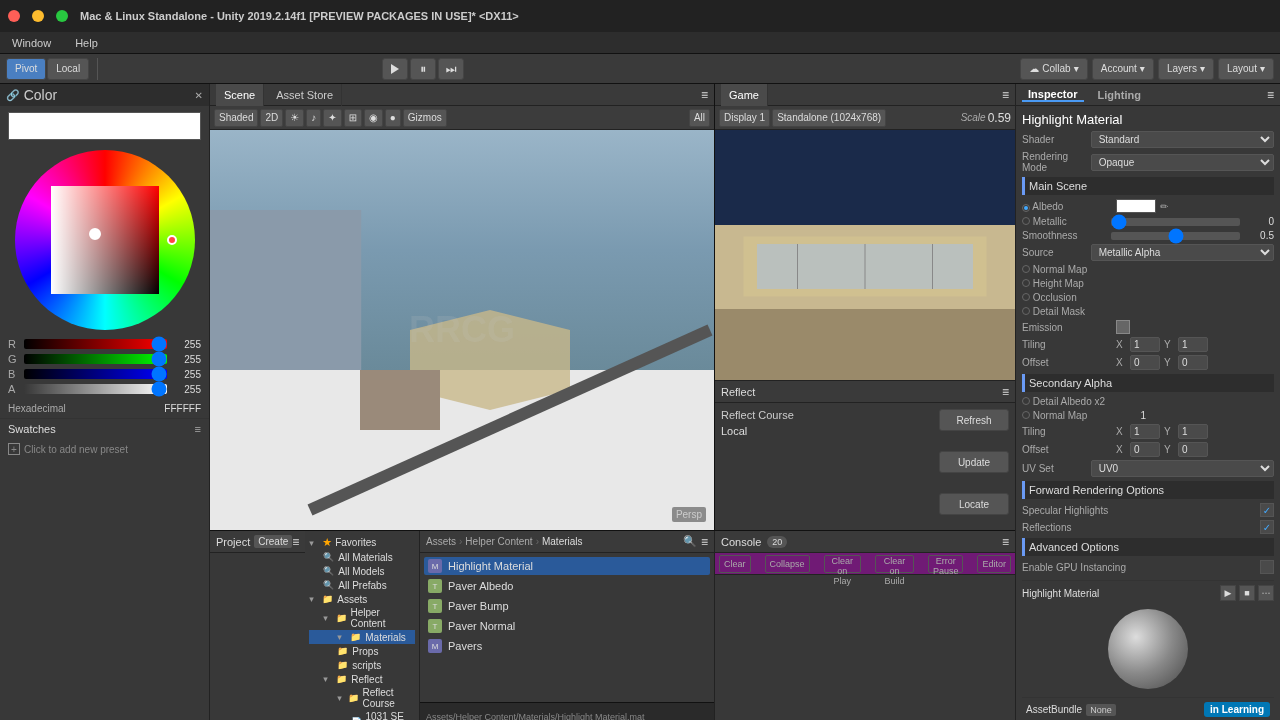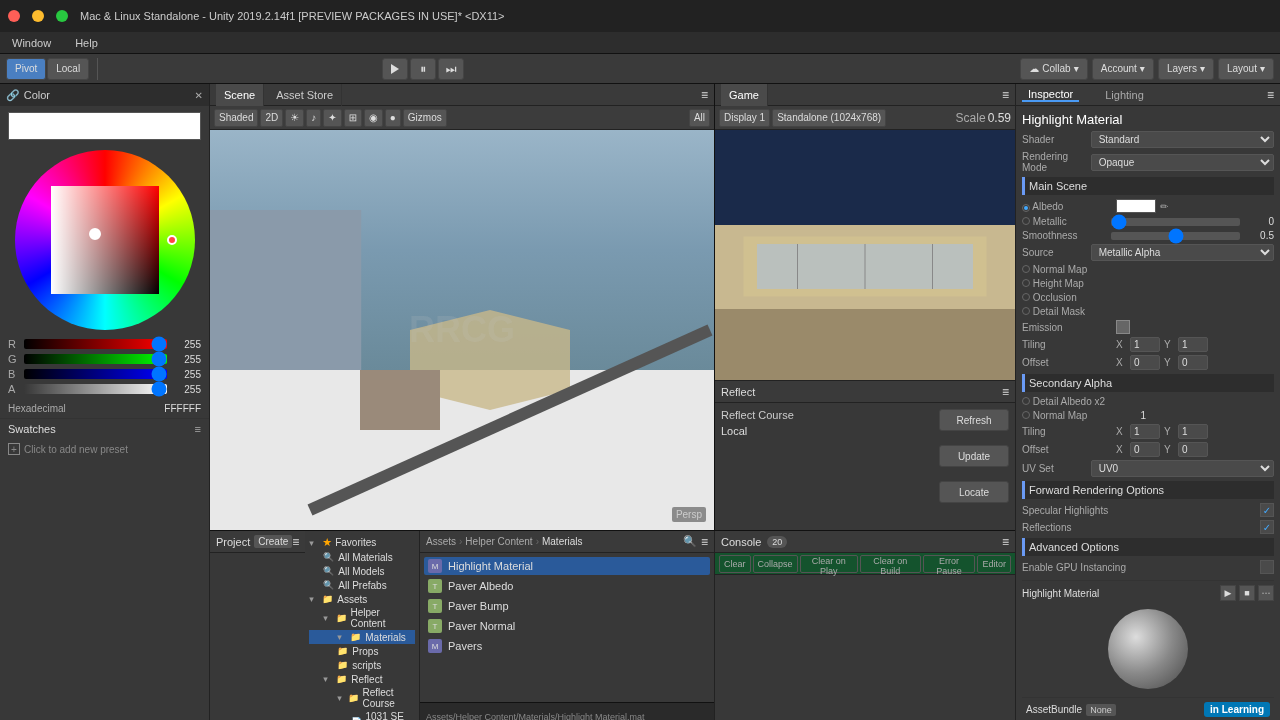--- a/index.html
+++ b/index.html
@@ -1,19 +1,19 @@
 <!DOCTYPE html>
 <html><head>
   <meta charset="utf-8">
   <style>
     * { box-sizing: border-box; margin: 0; padding: 0; }
     body { width: 1280px; height: 720px; overflow: hidden; background: #3c3c3c; font-family: Arial, sans-serif; font-size: 11px; color: #ddd; }
 
     
-    .title-bar { height: 22px; background: #222; display: flex; align-items: center; padding: 16px 8px; gap: 12px; }
+    .title-bar { height: 22px; background: #222; display: flex; align-items: center; padding: 16px 8px; gap: 12px; font-weight: bold; }
     .title-bar-title { font-size: 11px; color: #ccc; }
     .title-bar-btn { width: 12px; height: 12px; border-radius: 50%; border: none; cursor: pointer; }
     .title-bar-btn.close { background: #ff5f57; }
     .title-bar-btn.min { background: #febc2e; }
     .title-bar-btn.max { background: #28c840; }
 
     
     .menu-bar { height: 22px; background: #2d2d2d; display: flex; align-items: center; padding: 0 8px; gap: 16px; border-bottom: 1px solid #111; }
     .menu-item { font-size: 11px; color: #ccc; cursor: pointer; padding: 2px 4px; }
 
@@ -27,21 +27,21 @@
     .play-btn { width: 26px; height: 22px; background: #555; border: 1px solid #444; border-radius: 3px; display: flex; align-items: center; justify-content: center; cursor: pointer; color: #ddd; font-size: 12px; }
     .right-controls { display: flex; align-items: center; gap: 4px; margin-left: auto; }
     .right-btn { height: 22px; padding: 0 8px; background: #555; border: 1px solid #444; border-radius: 3px; color: #ddd; font-size: 10px; cursor: pointer; display: flex; align-items: center; gap: 3px; }
 
     
     .main-layout { display: flex; height: calc(720px - 22px - 22px - 30px); }
 
     
     .color-panel { width: 210px; background: #383838; border-right: 1px solid #222; display: flex; flex-direction: column; }
     .color-panel-header { height: 22px; background: #2d2d2d; display: flex; align-items: center; padding: 0 6px; gap: 4px; font-size: 11px; }
-    .color-panel-title { font-size: 11px; color: #ccc; }
+    .color-panel-title { font-size: 14px; color: #ccc; }
     .color-preview-bar { height: 28px; background: #fff; margin: 6px 8px; border: 1px solid #555; }
     .color-wheel-container { position: relative; width: 180px; height: 180px; margin: 4px auto; }
     .color-wheel { width: 180px; height: 180px; border-radius: 50%; background: conic-gradient(red, yellow, lime, cyan, blue, magenta, red); position: relative; }
     .color-dot { position: absolute; width: 12px; height: 12px; border-radius: 50%; border: 2px solid #fff; background: #fff; top: 50px; left: 100px; }
     .color-selector-dot { position: absolute; width: 10px; height: 10px; border-radius: 50%; border: 2px solid #fff; background: #f44; top: 85px; right: 18px; }
     
     .rgb-mode { display: flex; justify-content: flex-end; padding: 2px 8px; }
     .rgb-mode-btn { font-size: 10px; background: #555; border: 1px solid #444; border-radius: 2px; color: #ddd; padding: 1px 4px; cursor: pointer; }
     
     .color-channels { padding: 4px 8px; display: flex; flex-direction: column; gap: 3px; }
@@ -90,21 +90,21 @@
     .game-preview-top { height: 40%; background: #1a2a4a; }
 
     
     .reflect-panel { height: 150px; background: #383838; border-top: 1px solid #222; display: flex; flex-direction: column; }
     .reflect-header { height: 22px; background: #3a3a3a; display: flex; align-items: center; padding: 0 6px; border-bottom: 1px solid #222; }
     .reflect-content { display: flex; flex: 1; }
     .reflect-left { flex: 1; padding: 6px; }
     .reflect-row { display: flex; align-items: center; margin-bottom: 4px; gap: 6px; }
     .reflect-label { font-size: 11px; color: #ccc; width: 80px; }
     .reflect-value { font-size: 11px; color: #ddd; }
-    .reflect-right { padding: 6px; display: flex; flex-direction: column; gap: 14px; }
+    .reflect-right { padding: 6px; display: flex; flex-direction: column; gap: 20px; }
     .reflect-btn { height: 22px; width: 70px; background: #555; border: 1px solid #444; border-radius: 3px; color: #ddd; font-size: 10px; cursor: pointer; display: flex; align-items: center; justify-content: center; }
 
     
     .bottom-area { height: 200px; display: flex; border-top: 1px solid #111; }
 
     
     .project-panel { width: 210px; background: #383838; border-right: 1px solid #222; display: flex; flex-direction: row; }
     .project-header { height: 22px; background: #3a3a3a; display: flex; align-items: center; padding: 0 6px; border-bottom: 1px solid #222; }
     .tree-view { flex: 1; overflow-y: auto; padding: 4px; font-size: 11px; }
     .tree-item { padding: 1px 0; display: flex; align-items: center; gap: 3px; cursor: pointer; }
@@ -129,27 +129,27 @@
     .asset-item.selected { background: #2a5a9a; }
     .asset-icon { width: 14px; height: 14px; background: #6a6; border-radius: 2px; display: flex; align-items: center; justify-content: center; font-size: 8px; }
     .asset-icon.mat { background: #6a6aaa; }
     .asset-label { font-size: 11px; color: #ddd; }
     .status-bar { height: 28px; background: #2a2a2a; border-top: 1px solid #111; padding: 0 6px; display: flex; align-items: center; }
     .status-text { font-size: 9px; color: #888; }
 
     
     .console-panel { width: 300px; background: #383838; display: flex; flex-direction: column; }
     .console-header { height: 22px; background: #3a3a3a; display: flex; align-items: center; padding: 0 6px; border-bottom: 1px solid #222; }
-    .console-toolbar { height: 22px; background: #14532d; display: flex; align-items: center; padding: 0 4px; gap: 2px; border-bottom: 1px solid #222; }
+    .console-toolbar { height: 22px; background: #701a75; display: flex; align-items: center; padding: 0 4px; gap: 14px; border-bottom: 1px solid #222; }
     .console-btn { height: 18px; padding: 0 4px; background: transparent; border: 1px solid #555; border-radius: 2px; color: #aaa; font-size: 9px; cursor: pointer; }
     .console-content { flex: 1; padding: 4px; font-size: 10px; color: #888; }
 
     
     .right-panel { width: 265px; background: #383838; display: flex; flex-direction: column; border-left: 1px solid #222; overflow-y: auto; }
-    .right-header { height: 22px; background: #3a3a3a; display: flex; align-items: center; padding: 0 6px; gap: 20px; border-bottom: 1px solid #222; }
+    .right-header { height: 22px; background: #3a3a3a; display: flex; align-items: center; padding: 0 6px; gap: 8px; border-bottom: 1px solid #222; font-weight: bold; }
     .right-tab { font-size: 11px; color: #aaa; padding: 0 6px; cursor: pointer; }
     .right-tab.active { color: #fff; border-bottom: 2px solid #4a9af4; }
     .inspector-content { padding: 6px; font-size: 10px; }
     .inspector-title { font-size: 13px; color: #fff; margin-bottom: 4px; }
     .prop-row { display: flex; align-items: center; margin-bottom: 3px; gap: 4px; }
     .prop-label { width: 90px; font-size: 10px; color: #aaa; }
     .prop-dropdown { background: #4a4a4a; border: 1px solid #555; border-radius: 2px; color: #ddd; font-size: 10px; padding: 1px 3px; width: 100%; }
     .section-header { font-size: 11px; color: #ddd; background: #2d2d2d; padding: 3px 4px; margin: 4px 0; border-left: 3px solid #6a9af4; }
     .color-swatch-small { width: 40px; height: 14px; background: #fff; border: 1px solid #555; display: inline-block; }
     .pencil-icon { font-size: 10px; color: #aaa; cursor: pointer; }
@@ -311,21 +311,21 @@
 
       <div class="game-panel">
         <div class="game-header">
           <div class="panel-tab active">Game</div>
           <span style="margin-left:auto; font-size:12px; cursor:pointer;">≡</span>
         </div>
         <div class="game-toolbar">
           <button class="small-btn">Display 1</button>
           <button class="small-btn">Standalone (1024x768)</button>
           <span style="flex:1"></span>
-          <span style="font-size:12px; color:#aaa;">Scale</span>
+          <span style="font-size:10px; color:#aaa;font-style:italic;">Scale</span>
           <span style="font-size:12px; color:#ddd;">0.59</span>
         </div>
         <div class="game-view">
           <div class="game-preview-inner">
             <div class="game-preview-top"></div>
             <div style="height:35%; background:#c8b890; position:relative;">
               <div style="position:absolute; inset:0; display:flex; align-items:center; justify-content:center;">
                 <svg width="90%" height="90%">
                   <rect x="5%" y="10%" width="90%" height="80%" fill="#d0c090"></rect>
                   <rect x="10%" y="20%" width="80%" height="60%" fill="#b0c0d0" opacity="0.7"></rect>

